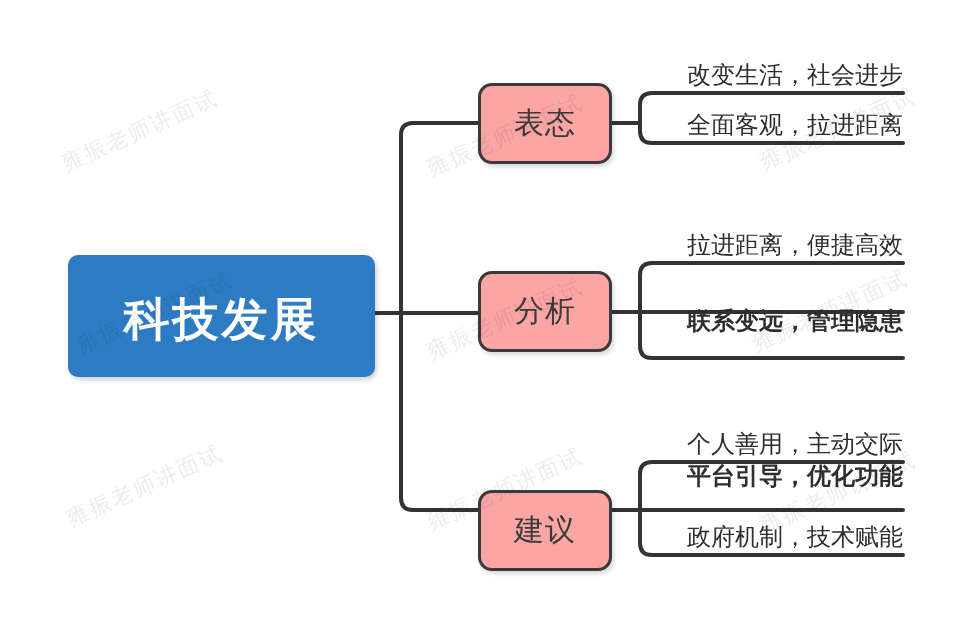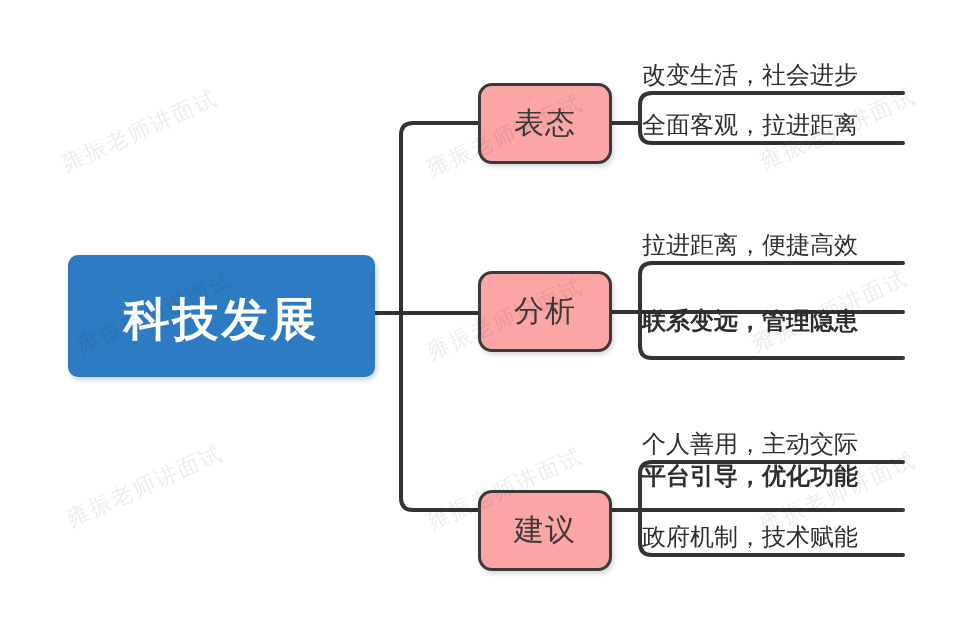--- a/index.html
+++ b/index.html
@@ -105,21 +105,21 @@
   .branch-analysis   { top: 271px; }
   .branch-suggestion { top: 490px; }
 
   
   .leaf {
     position: absolute;
     left: 642px;
     width: 261px;
     height: 30px;
     line-height: 30px;
-    text-align: left;
+    text-align: right;
     font-size: 24px;
     color: #2E2E2E;
     white-space: nowrap;
     z-index: 2;
   }
   .leaf-s1 { top:  60px; }
   .leaf-s2 { top: 110px; }
   .leaf-a1 { top: 230px; }
   .leaf-a2 { top: 279px; }
   .leaf-a3 { top: 306px; font-weight: bold; }

